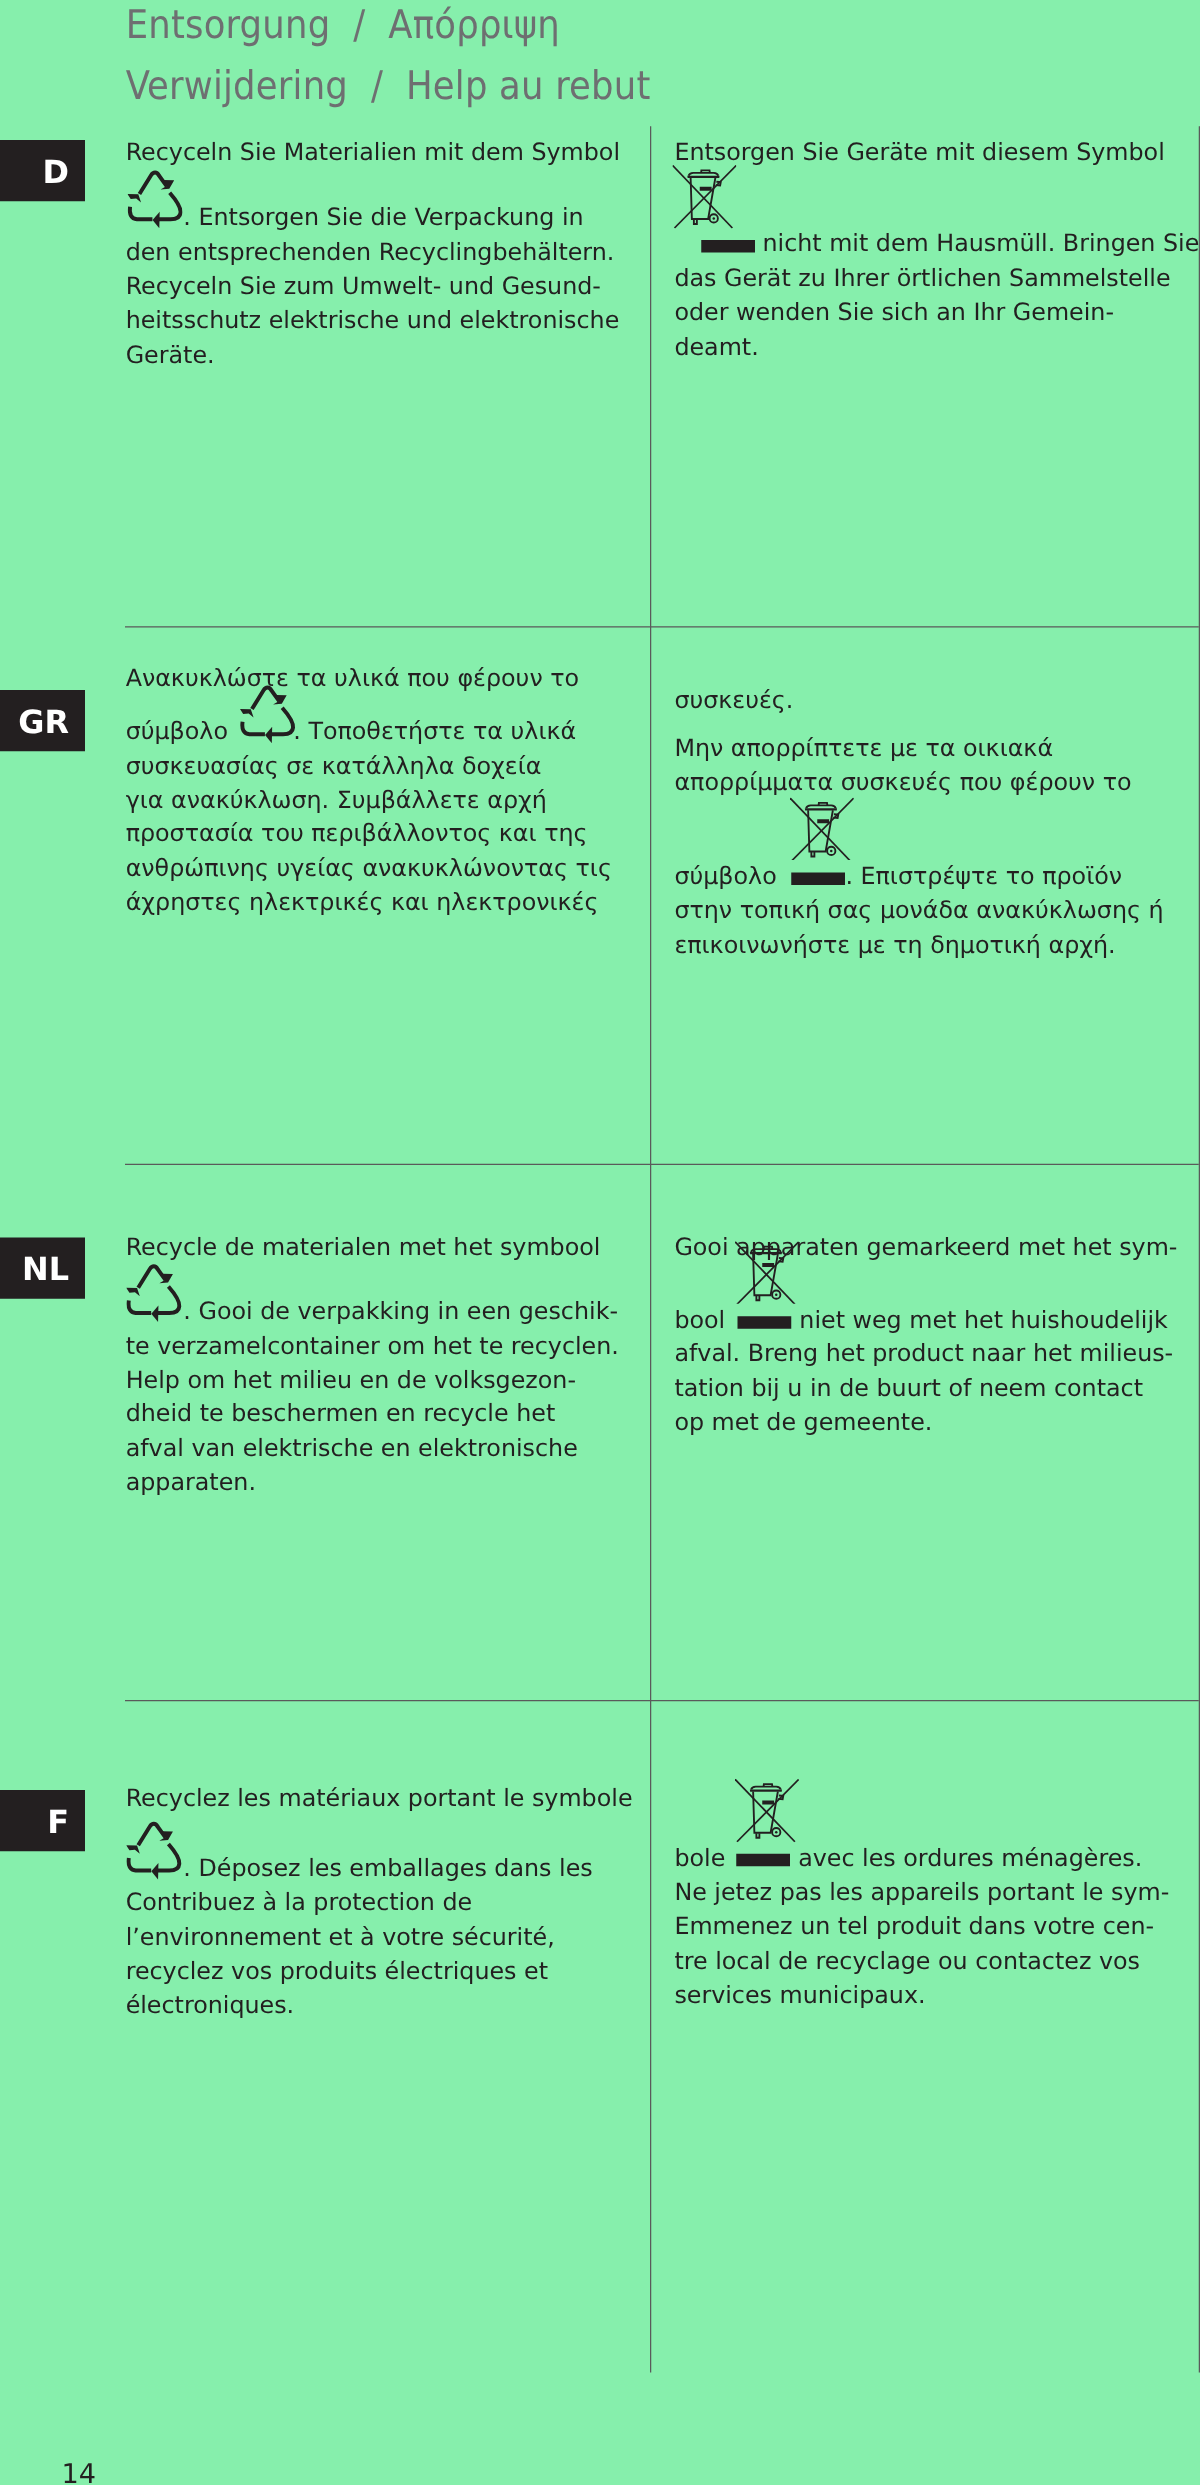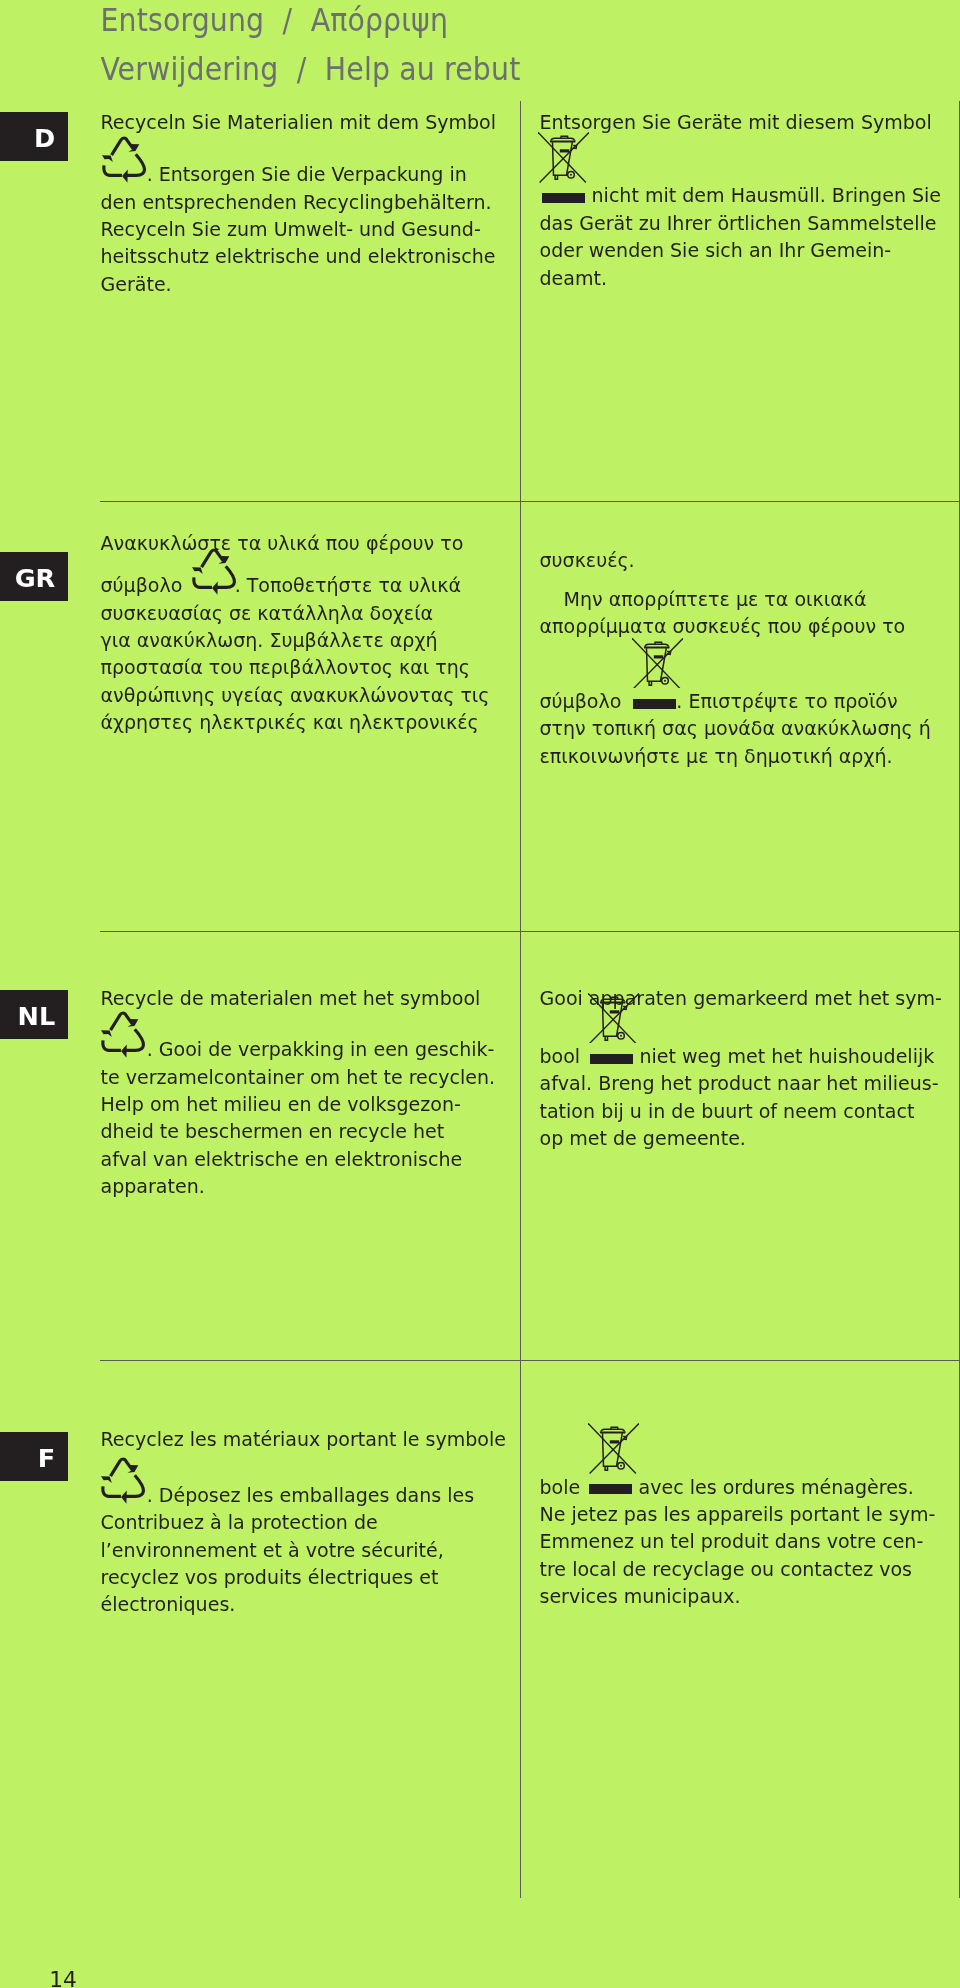--- a/index.html
+++ b/index.html
@@ -1,36 +1,36 @@
 <!DOCTYPE html>
 <html><head>
 <meta charset="utf-8">
 <title>Entsorgung / Verwijdering</title>
 <style>
   html,body{margin:0;padding:0;background:#ffffff;}
   body{width:960px;height:1988px;position:relative;overflow:hidden;
        font-family:"DejaVu Sans",sans-serif;color:#231f20;}
-  .page{position:absolute;left:0;top:0;width:960px;height:1988px;background:#bef264;}
+  .page{position:absolute;left:0;top:0;width:960px;height:1988px;background:#86efac;}
 
   .title{position:absolute;left:100.5px;top:-4.5px;color:#6e6f71;font-size:31.5px;
          line-height:49.6px;white-space:pre;letter-spacing:0.17px;
          font-family:"DejaVu Sans Condensed","DejaVu Sans",sans-serif;}
 
   .vrule{position:absolute;width:1px;background:#5a5a5a;}
   .hrule{position:absolute;height:1px;background:#5a5a5a;}
 
   .badge{position:absolute;left:0;width:68px;height:49px;background:#231f20;
          color:#ffffff;font-weight:bold;box-sizing:border-box;overflow:hidden;}
   .badge span{display:block;text-align:right;padding-right:12.8px;
               font-size:25.5px;line-height:53.5px;}
 
   .col{position:absolute;font-size:19.05px;line-height:27.35px;}
   .ln span{white-space:pre;}
   .ln{height:27.35px;position:relative;}
-  .ln-gap{margin-top:11.95px;margin-left:24px;}
+  .ln-gap{margin-top:11.95px;}
   .ln-rec{margin-top:25.05px;}
   .ln-weee{margin-top:46.25px;}
 
   .spacer{display:inline-block;height:1px;vertical-align:baseline;}
   .ico{position:absolute;display:block;}
   .ico-rec{width:44.8px;height:48.9px;top:-25.8px;}
   .ico-rec svg{display:block;width:44.8px;height:48.9px;}
   .ico-weee{width:51px;height:50.5px;top:-50.2px;}
   .ico-weee svg{display:block;width:51px;height:50.5px;}
   .wbar{display:inline-block;width:43.2px;height:9.8px;background:#231f20;
@@ -66,21 +66,21 @@
                 <path d="M-.2 20.2 8.5 20.4 10.7 27.1 6.8 23.9 2.4 24.3Z"></path>
               </g>
             </svg></span><span class="spacer" style="width:46.2px;"></span><span>. Entsorgen Sie die Verpackung in</span></div>
       <div class="ln"><span>den entsprechenden Recyclingbehältern.</span></div>
       <div class="ln"><span>Recyceln Sie zum Umwelt- und Gesund-</span></div>
       <div class="ln"><span>heitsschutz elektrische und elektronische</span></div>
       <div class="ln"><span>Geräte.</span></div>
     </div>
     <div class="col" style="left:539.5px;top:108.8px;width:420px;">
       <div class="ln"><span>Entsorgen Sie Geräte mit diesem Symbol</span></div>
-      <div class="ln ln-weee" style="margin-top:46.35px;"><span class="ico ico-weee" style="left:-1.6px;"><svg class="ic-weee" viewBox="0 0 51 50.5" xmlns="http://www.w3.org/2000/svg">
+      <div class="ln ln-weee" style="margin-top:46.35px;text-align:right;"><span class="ico ico-weee" style="left:-1.6px;"><svg class="ic-weee" viewBox="0 0 51 50.5" xmlns="http://www.w3.org/2000/svg">
               <g stroke="#231f20" fill="none" stroke-width="1.4">
                 <path d="M0.1 0.4 47.9 50.4"></path>
                 <path d="M51 0.4 1.6 50.4"></path>
               </g>
               <g stroke="#231f20" fill="none" stroke-width="1.5">
                 <path d="M14.5 10.2 15.5 43.2 28.5 43.2 34.3 10.2"></path>
                 <path d="M12.9 8.6C13.4 6.9 15 6.4 16.6 6.3L33 6.3C34.8 6.4 36.1 7 36.6 8.6"></path>
                 <path d="M22.9 6.3 23.1 4.3 29.6 4.3 29.9 6.3"></path>
                 <path d="M35.1 13.4 38.6 13.7 38.1 16.4 34.6 16.1"></path>
                 <path d="M17.1 43.5 17.1 47.2 19.5 47.2 19.5 43.5"></path>

